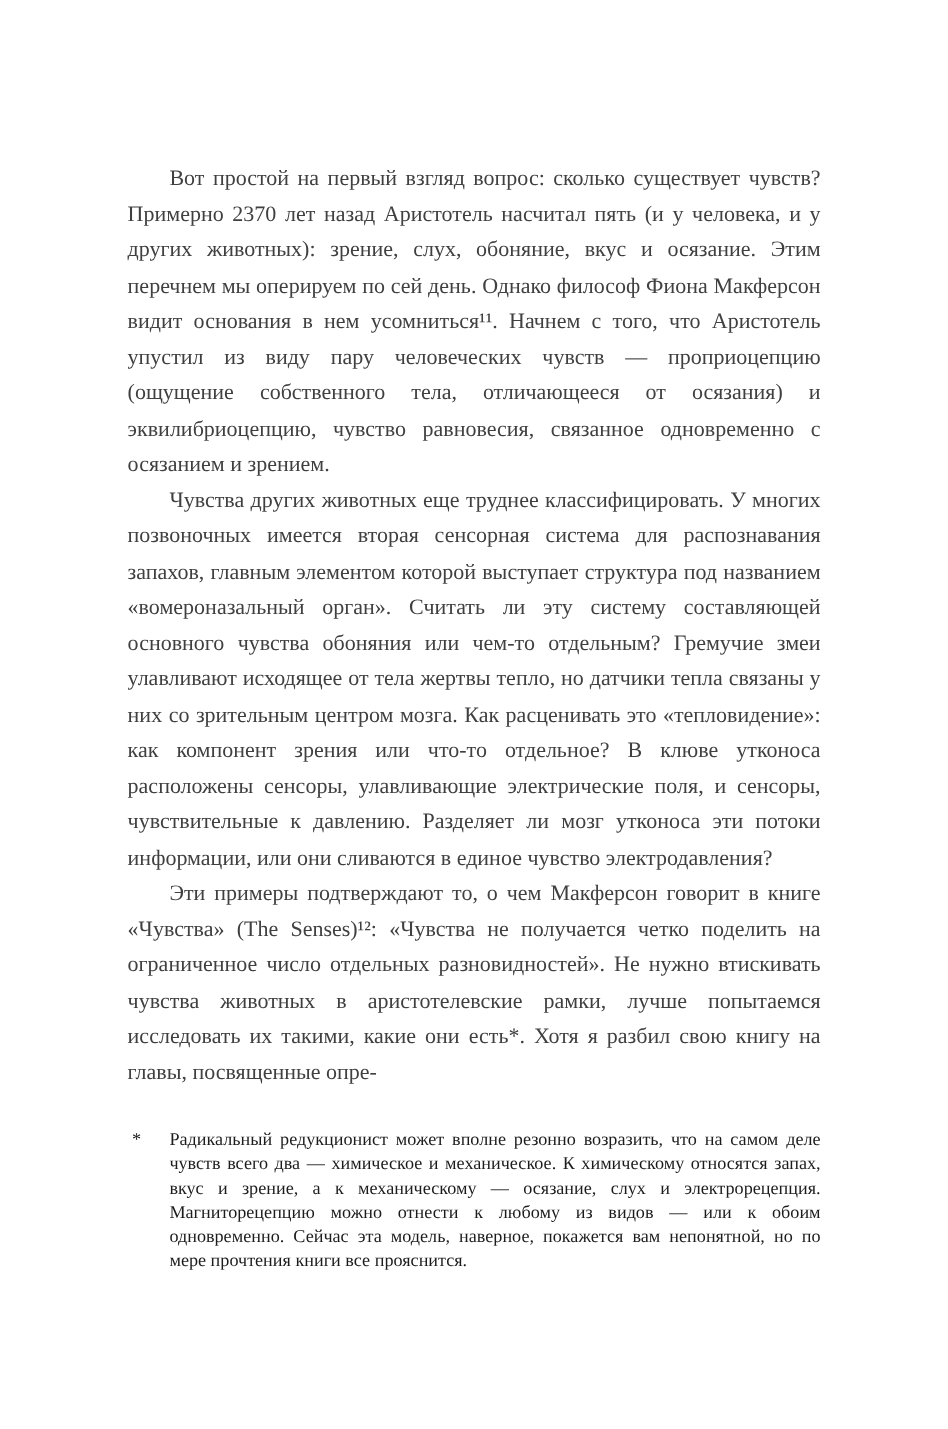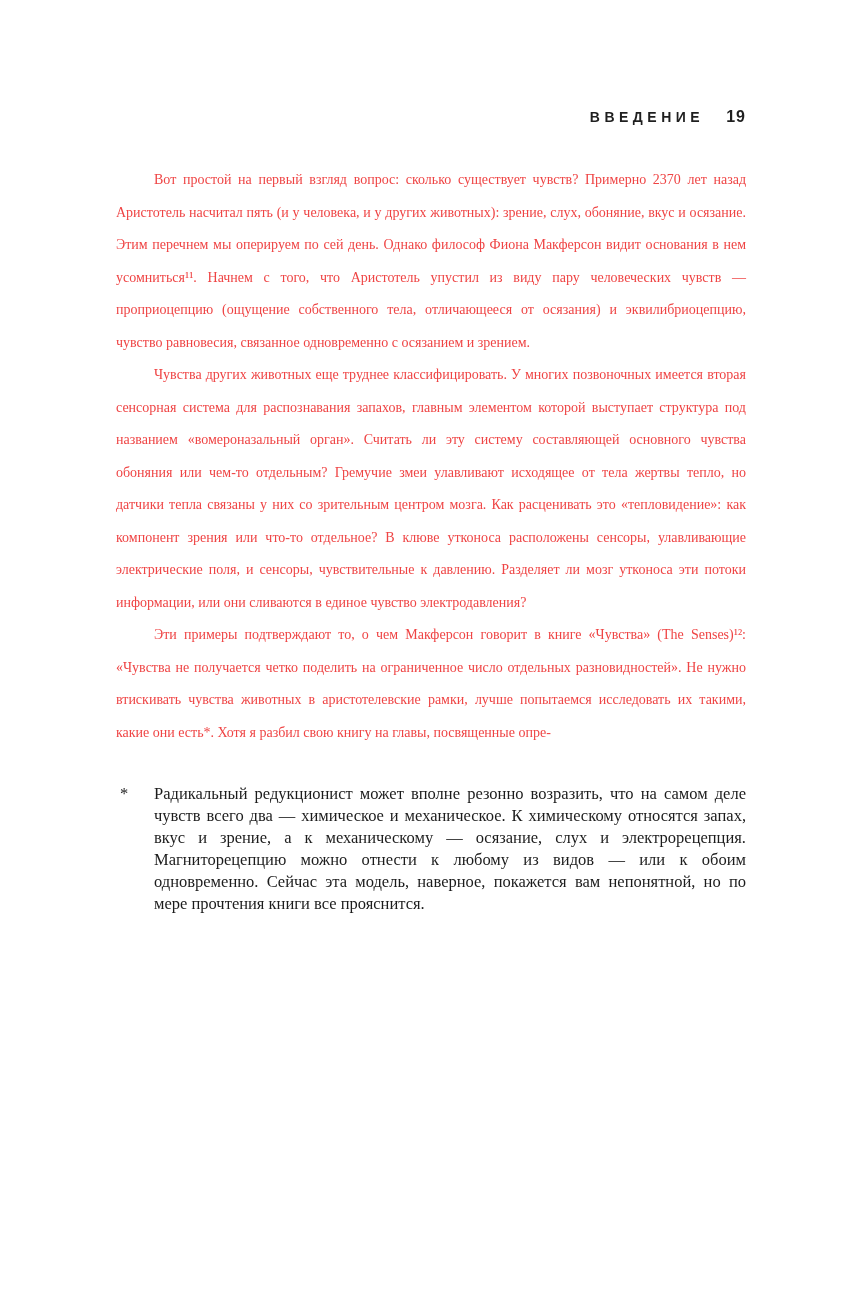--- a/index.html
+++ b/index.html
@@ -36,24 +36,24 @@
     font-weight: 600;
     letter-spacing: 4.5px;
   }
   .page-number {
     font-size: 16px;
     font-weight: 700;
     letter-spacing: 1px;
   }
   .text-block {
     margin-top: 38px;
-    font-size: 14px;
+    font-size: 20px;
     line-height: 32.5px;
     text-align: justify;
-    color: #ef4444;
+    color: #404040;
   }
   .text-block p {
     margin: 0;
     text-indent: 38px;
   }
   .footnote {
     margin-top: 34px;
     display: flex;
     align-items: flex-start;
     font-size: 16.5px;
@@ -71,24 +71,20 @@
     margin: 0;
     text-align: justify;
   }
 </style>
 </head>
 <body>
 
 <div class="page">
   <div class="content">
 
-    <div class="running-header">
-      <span class="section-title">ВВЕДЕНИЕ</span>
-      <span class="page-number">19</span>
-    </div>
 
     <div class="text-block">
       <p>Вот простой на первый взгляд вопрос: сколько существует чувств? Примерно 2370 лет назад Аристотель насчитал пять (и у человека, и у других животных): зрение, слух, обоняние, вкус и осязание. Этим перечнем мы оперируем по сей день. Однако философ Фиона Макферсон видит основания в нем усомниться¹¹. Начнем с того, что Аристотель упустил из виду пару человеческих чувств — проприоцепцию (ощущение собственного тела, отличающееся от осязания) и эквилибриоцепцию, чувство равновесия, связанное одновременно с осязанием и зрением.</p>
       <p>Чувства других животных еще труднее классифицировать. У многих позвоночных имеется вторая сенсорная система для распознавания запахов, главным элементом которой выступает структура под названием «вомероназальный орган». Считать ли эту систему составляющей основного чувства обоняния или чем-то отдельным? Гремучие змеи улавливают исходящее от тела жертвы тепло, но датчики тепла связаны у них со зрительным центром мозга. Как расценивать это «тепловидение»: как компонент зрения или что-то отдельное? В клюве утконоса расположены сенсоры, улавливающие электрические поля, и сенсоры, чувствительные к давлению. Разделяет ли мозг утконоса эти потоки информации, или они сливаются в единое чувство электродавления?</p>
       <p>Эти примеры подтверждают то, о чем Макферсон говорит в книге «Чувства» (The Senses)¹²: «Чувства не получается четко поделить на ограниченное число отдельных разновидностей». Не нужно втискивать чувства животных в аристотелевские рамки, лучше попытаемся исследовать их такими, какие они есть*. Хотя я разбил свою книгу на главы, посвященные опре-</p>
     </div>
 
     <div class="footnote">
       <span class="footnote-marker">*</span>
       <p class="footnote-text">Радикальный редукционист может вполне резонно возразить, что на самом деле чувств всего два — химическое и механическое. К химическому относятся запах, вкус и зрение, а к механическому — осязание, слух и электрорецепция. Магниторецепцию можно отнести к любому из видов — или к обоим одновременно. Сейчас эта модель, наверное, покажется вам непонятной, но по мере прочтения книги все прояснится.</p>

